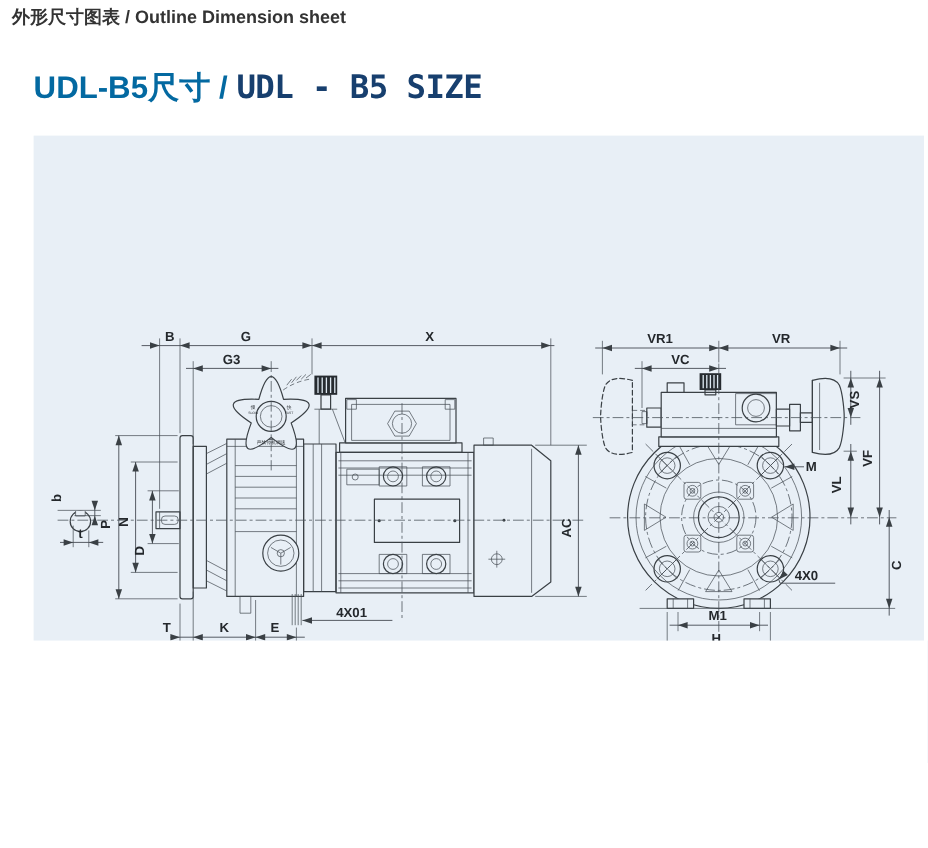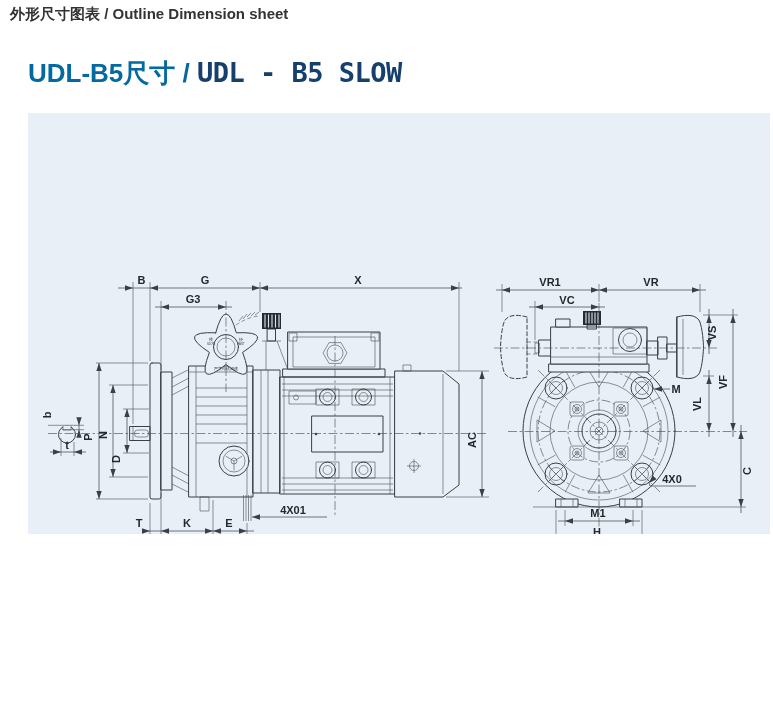--- a/index.html
+++ b/index.html
@@ -21,21 +21,21 @@
   .tz{font:4px "Liberation Sans",sans-serif;fill:#2b3034;}
   .tz2{font:2.8px "Liberation Sans",sans-serif;fill:#2b3034;}
   .knob{fill:#262b30;}
   .ks{stroke:#dce7f0;stroke-width:1.1;}
 </style>
 </head>
 <body>
 
 <div class="page">
   <div class="hdr">外形尺寸图表 / Outline Dimension sheet</div>
-  <div class="ttl"><span class="cn">UDL-B5尺寸 / </span><span class="en">UDL - B5 SLOW</span></div>
+  <div class="ttl"><span class="cn">UDL-B5尺寸 / </span><span class="en">UDL - B5 SIZE</span></div>
 
   <div class="panel">
     <svg width="742" height="584" viewBox="28 113 742 584">
       <defs>
         <path id="ar" d="M0,0 L-8,2.7 L-8,-2.7 Z" fill="#3a4045"></path>
         <pattern id="xh" width="4" height="4" patternUnits="userSpaceOnUse">
           <path d="M0,4 L4,0 M0,0 L4,4" stroke="#4a5055" stroke-width=".5"></path>
         </pattern>
       </defs>
 

